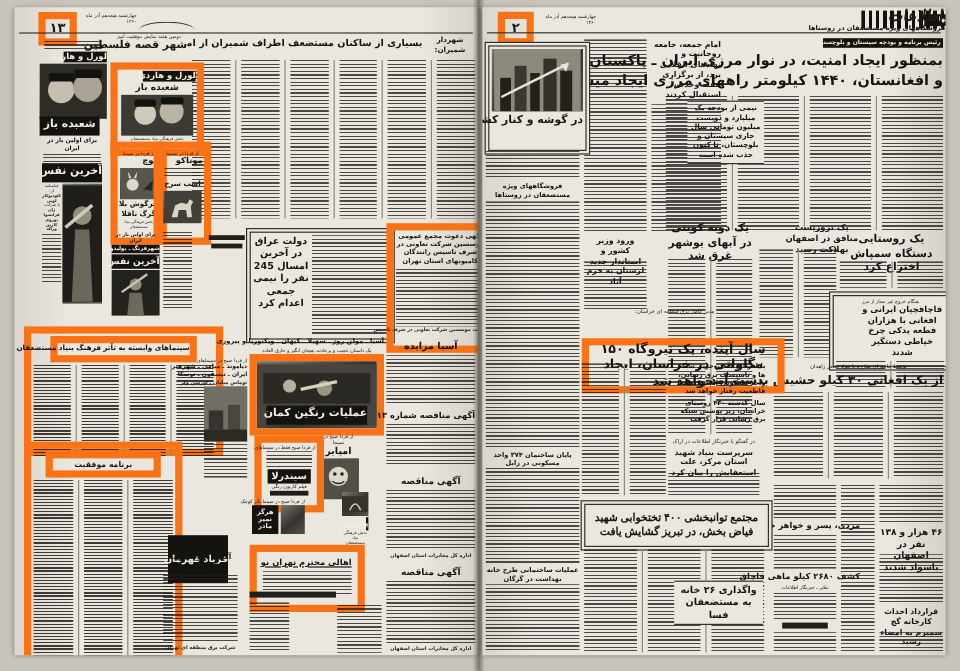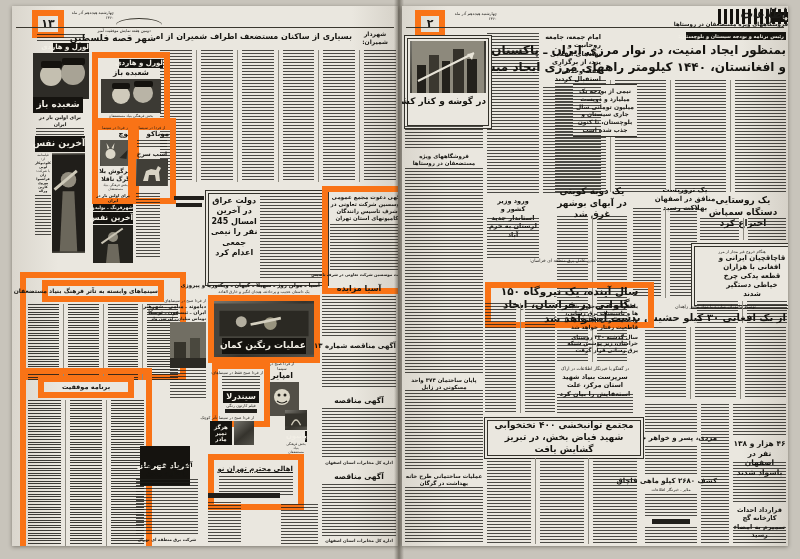--- a/index.html
+++ b/index.html
@@ -464,21 +464,22 @@
   <div class="abs fb" style="left:250px;top:513px;width:38px;height:5px;"></div>
   <div class="abs ft" style="left:243px;top:521px;width:52px;height:17px;"></div>
   <div class="abs ft" style="left:299px;top:398px;width:28px;height:140px;"></div>
 
   <div class="abs ft" style="left:331px;top:398px;width:53px;height:32px;"></div>
   <div class="abs hl t75 ctr" style="left:331px;top:433px;width:53px;">۴۶ هزار و ۱۳۸ نفر در اصفهان باسواد شدند</div>
   <div class="abs ft" style="left:331px;top:456px;width:53px;height:42px;"></div>
   <div class="abs hl t65 ctr" style="left:331px;top:500px;width:53px;">قرارداد احداث کارخانه گچ سمیرم به امضاء رسید</div>
   <div class="abs ft" style="left:331px;top:521px;width:53px;height:17px;"></div>
 
-  <div class="abs dbox hl t9 ctr" style="left:85px;top:414px;width:150px;height:32px;display:flex;align-items:center;justify-content:center;padding:1px;">مجتمع توانبخشی ۴۰۰ تختخوابی شهید فیاض بخش، در تبریز گشایش یافت</div>
+  <div class="abs dbox hl t9 ctr" style="left:85px;top:414px;width:150px;height:32px;display:flex;align-items:center;justify-content:center;padding:1px;font-family:Liberation Serif, serif;">مجتمع توانبخشی ۴۰۰ تختخوابی شهید فیاض بخش، در تبریز گشایش یافت</div>
   <div class="abs cols" style="left:85px;top:452px;width:150px;height:86px;">
     <div class="ft"></div>
       <div class="vr" style="flex:0 0 1px;"></div>
     <div class="ft"></div>
       <div class="vr" style="flex:0 0 1px;"></div>
     <div class="ft"></div>
   </div>
+  <div class="abs hl t8 ctr" style="left:160px;top:478px;width:74px;background:#eae7df;border-top:1px solid #33312a;border-bottom:1px solid #33312a;padding:2px 0;">واگذاری ۲۶ خانه به مستضعفان فسا</div>
 </div>
 
 </body></html>

